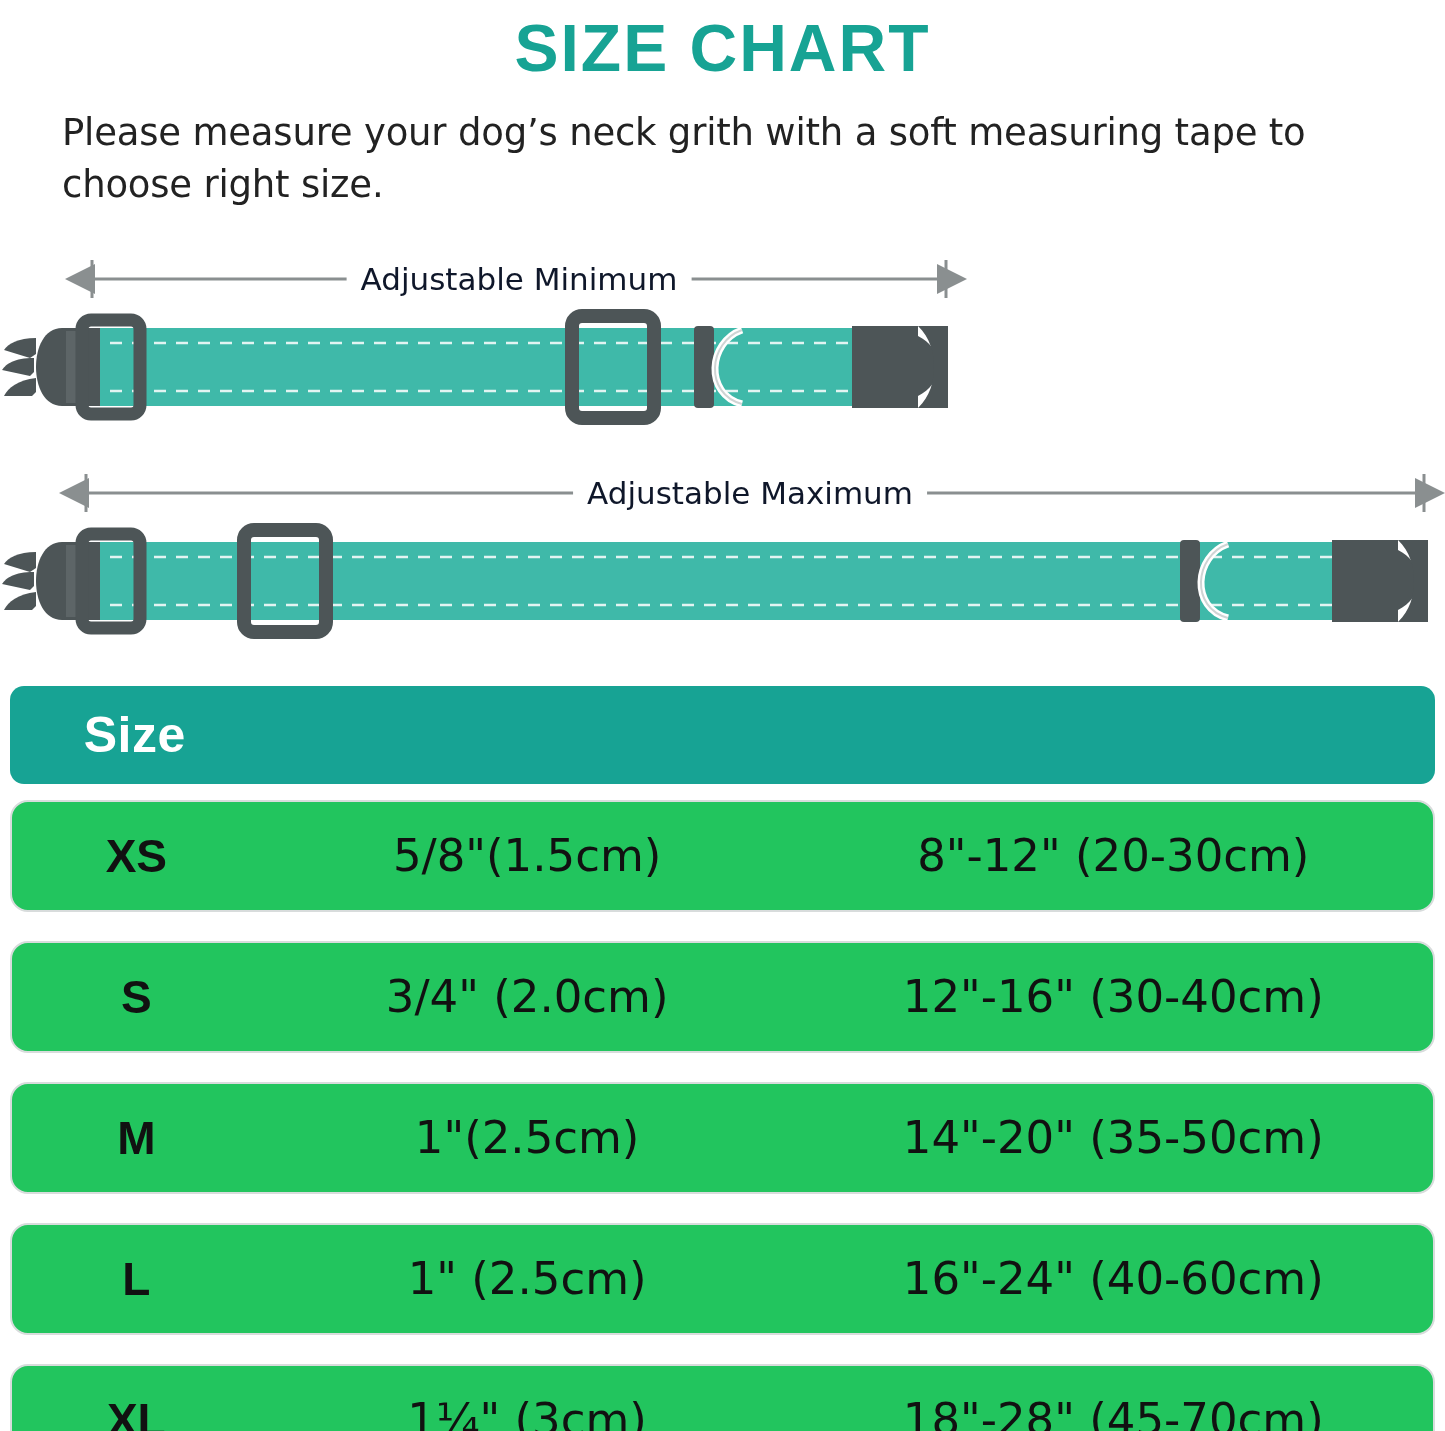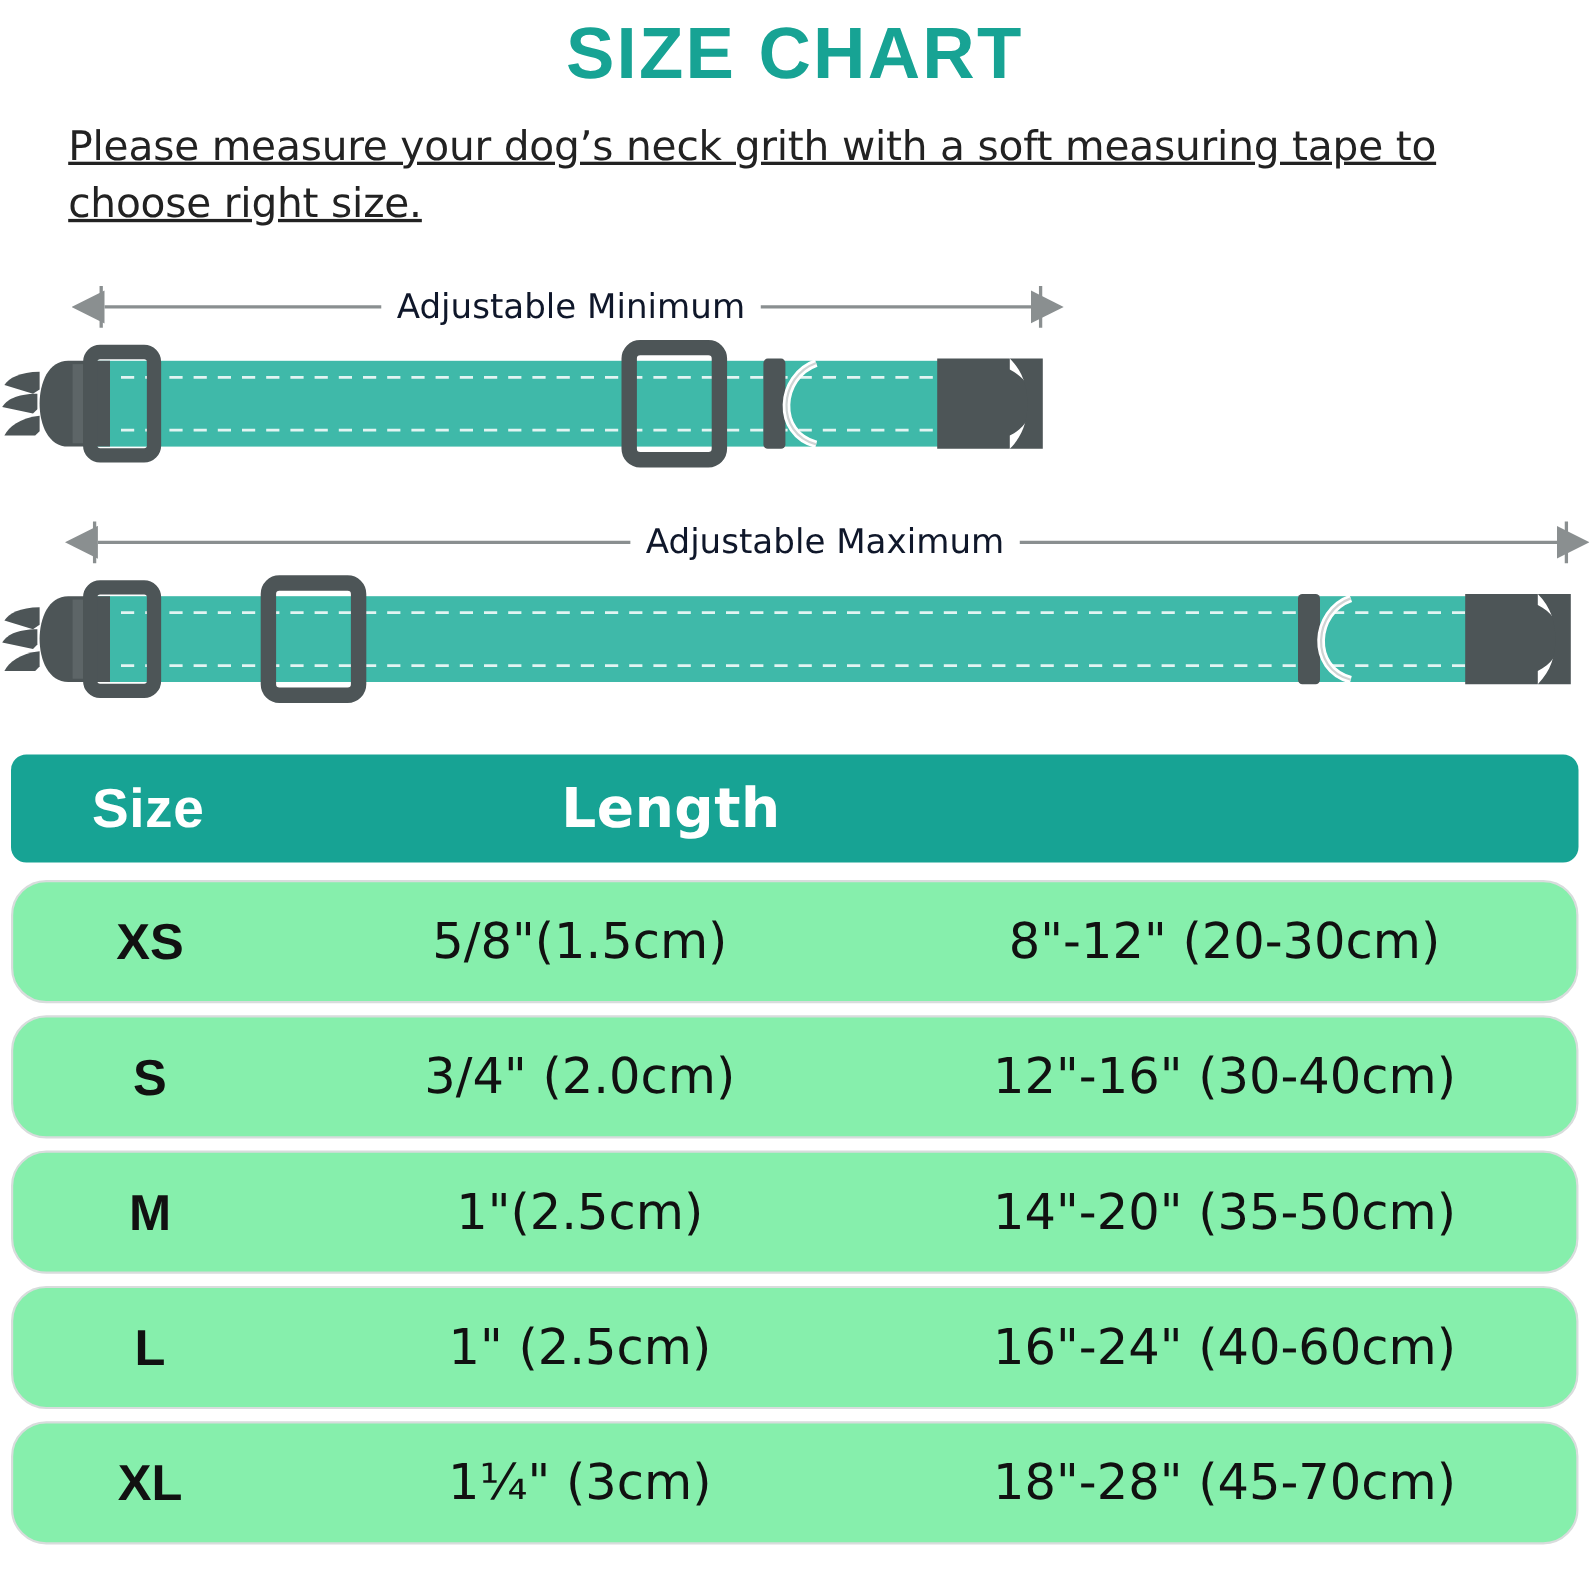--- a/index.html
+++ b/index.html
@@ -25,21 +25,20 @@
     padding-top: 12px;
     line-height: 1.1;
   }
   .subtitle {
     font-family: "DejaVu Sans", sans-serif;
     font-size: 37px;
     color: #222222;
     line-height: 1.42;
     margin: 22px 62px 0 62px;
     letter-spacing: -0.2px;
-    text-decoration: underline;
   }
 
   
   .diagram-area {
     position: relative;
     margin-top: 34px;
     height: 430px;
   }
 
   .dim-label {
@@ -56,23 +55,23 @@
   
   .table-wrap {
     margin: 0 10px 0 10px;
     padding-top: 10px;
   }
   .row {
     display: flex;
     align-items: stretch;
     height: 112px;
     border: 2px solid #d8dcdc;
-    border-radius: 32px;
-    margin-bottom: 11px;
-    background: #86efac;
+    border-radius: 18px;
+    margin-bottom: 29px;
+    background: #22c55e;
   }
   .row.header {
     background: #17a394;
     border: none;
     border-radius: 14px;
     height: 98px;
     margin-bottom: 16px;
     gap: 30px;
   }
   .cell {
@@ -206,21 +205,20 @@
   </svg>
 
   <span class="dim-label" style="left:519px; top:33px;">Adjustable Minimum</span>
   <span class="dim-label" style="left:750px; top:247px;">Adjustable Maximum</span>
 </div>
 
 <div class="table-wrap">
 
   <div class="row header">
     <div class="cell c-size">Size</div>
-    <div class="cell c-length">Length</div>
   </div>
 
   <div class="row">
     <div class="cell c-size">XS</div>
     <div class="cell c-width">5/8"(1.5cm)</div>
     <div class="cell c-length">8"-12" (20-30cm)</div>
   </div>
 
   <div class="row">
     <div class="cell c-size">S</div>

